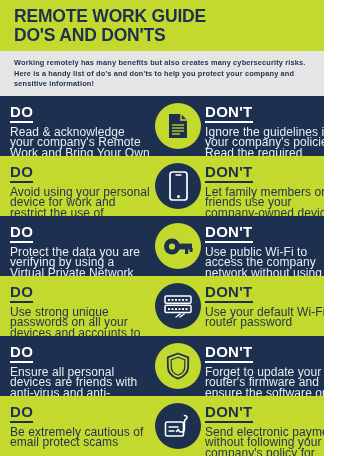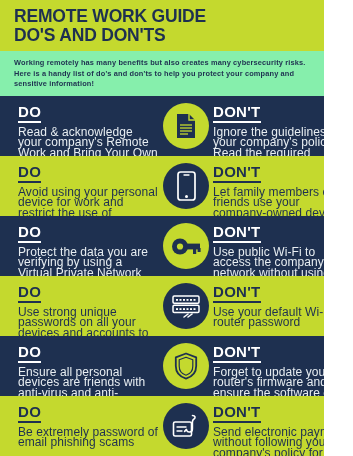--- a/index.html
+++ b/index.html
@@ -28,39 +28,39 @@
     box-sizing: border-box;
   }
   .title-line {
     color: #1e3050;
     font-weight: bold;
     font-size: 17.5px;
     line-height: 19px;
     letter-spacing: -0.2px;
   }
   .intro-band {
-    background: #86efac;
+    background: #e5e5e5;
     padding: 7px 14px 6px 14px;
     box-sizing: border-box;
   }
   .intro-text {
     color: #1e3050;
     font-weight: bold;
     font-size: 7.4px;
     line-height: 10.6px;
     letter-spacing: 0.15px;
   }
 
   
   .row {
     position: relative;
     display: flex;
     align-items: flex-start;
     box-sizing: border-box;
-    padding: 7px 10px 6px 18px;
+    padding: 7px 10px 6px 10px;
     overflow: hidden;
   }
   .row.dark  { background: #1e3050; }
   .row.light { background: #c4d92e; }
 
   .col {
     width: 145px;
     flex: 0 0 145px;
     box-sizing: border-box;
   }
@@ -213,21 +213,21 @@
           <div class="icon-circle on-dark">
             <svg width="24" height="28" viewBox="0 0 24 28">
               <path d="M12 1.5 L22.2 5.3 V14 C22.2 21 17.4 25 12 26.6 C6.6 25 1.8 21 1.8 14 V5.3 Z" fill="none" stroke="#1e3050" stroke-width="1.8" stroke-linejoin="round"></path>
               <path d="M12 5.2 L18.8 7.7 V14.3 C18.8 19.3 15.6 22.1 12 23.2 C8.4 22.1 5.2 19.3 5.2 14.3 V7.7 Z" fill="none" stroke="#1e3050" stroke-width="1.2" stroke-linejoin="round"></path>
             </svg>
           </div>
         </div>
         <div class="col right"><div class="label">DON'T</div><div class="body-text">Forget to update your router's firmware and ensure the software on all devices within your home network is kept up to date</div></div>
       </div>
       <div class="row light" style="height: 60px;">
-        <div class="col left"><div class="label">DO</div><div class="body-text">Be extremely password of email phishing scams</div></div>
+        <div class="col left"><div class="label">DO</div><div class="body-text">Be extremely cautious of email protect scams</div></div>
         <div class="icon-col">
           <div class="icon-circle on-light">
             <svg width="28" height="28" viewBox="0 0 28 28">
               <rect x="1.5" y="10" width="18" height="14" rx="1.6" fill="none" stroke="#ffffff" stroke-width="1.6"></rect>
               <g stroke="#ffffff" stroke-width="1.4" stroke-linecap="round">
                 <line x1="5" y1="15" x2="14" y2="15"></line>
                 <line x1="5" y1="19" x2="10" y2="19"></line>
               </g>
               <path d="M20.5 3.5 C23.3 3.5 23.8 6 22 7 C20.5 7.9 20.4 9 20.4 10.3 V17 C20.4 20.6 15.4 21.3 14.4 17.6" fill="none" stroke="#ffffff" stroke-width="1.6" stroke-linecap="round"></path>
               <line x1="14.4" y1="17.6" x2="12.6" y2="19.4" stroke="#ffffff" stroke-width="1.6" stroke-linecap="round"></line>

